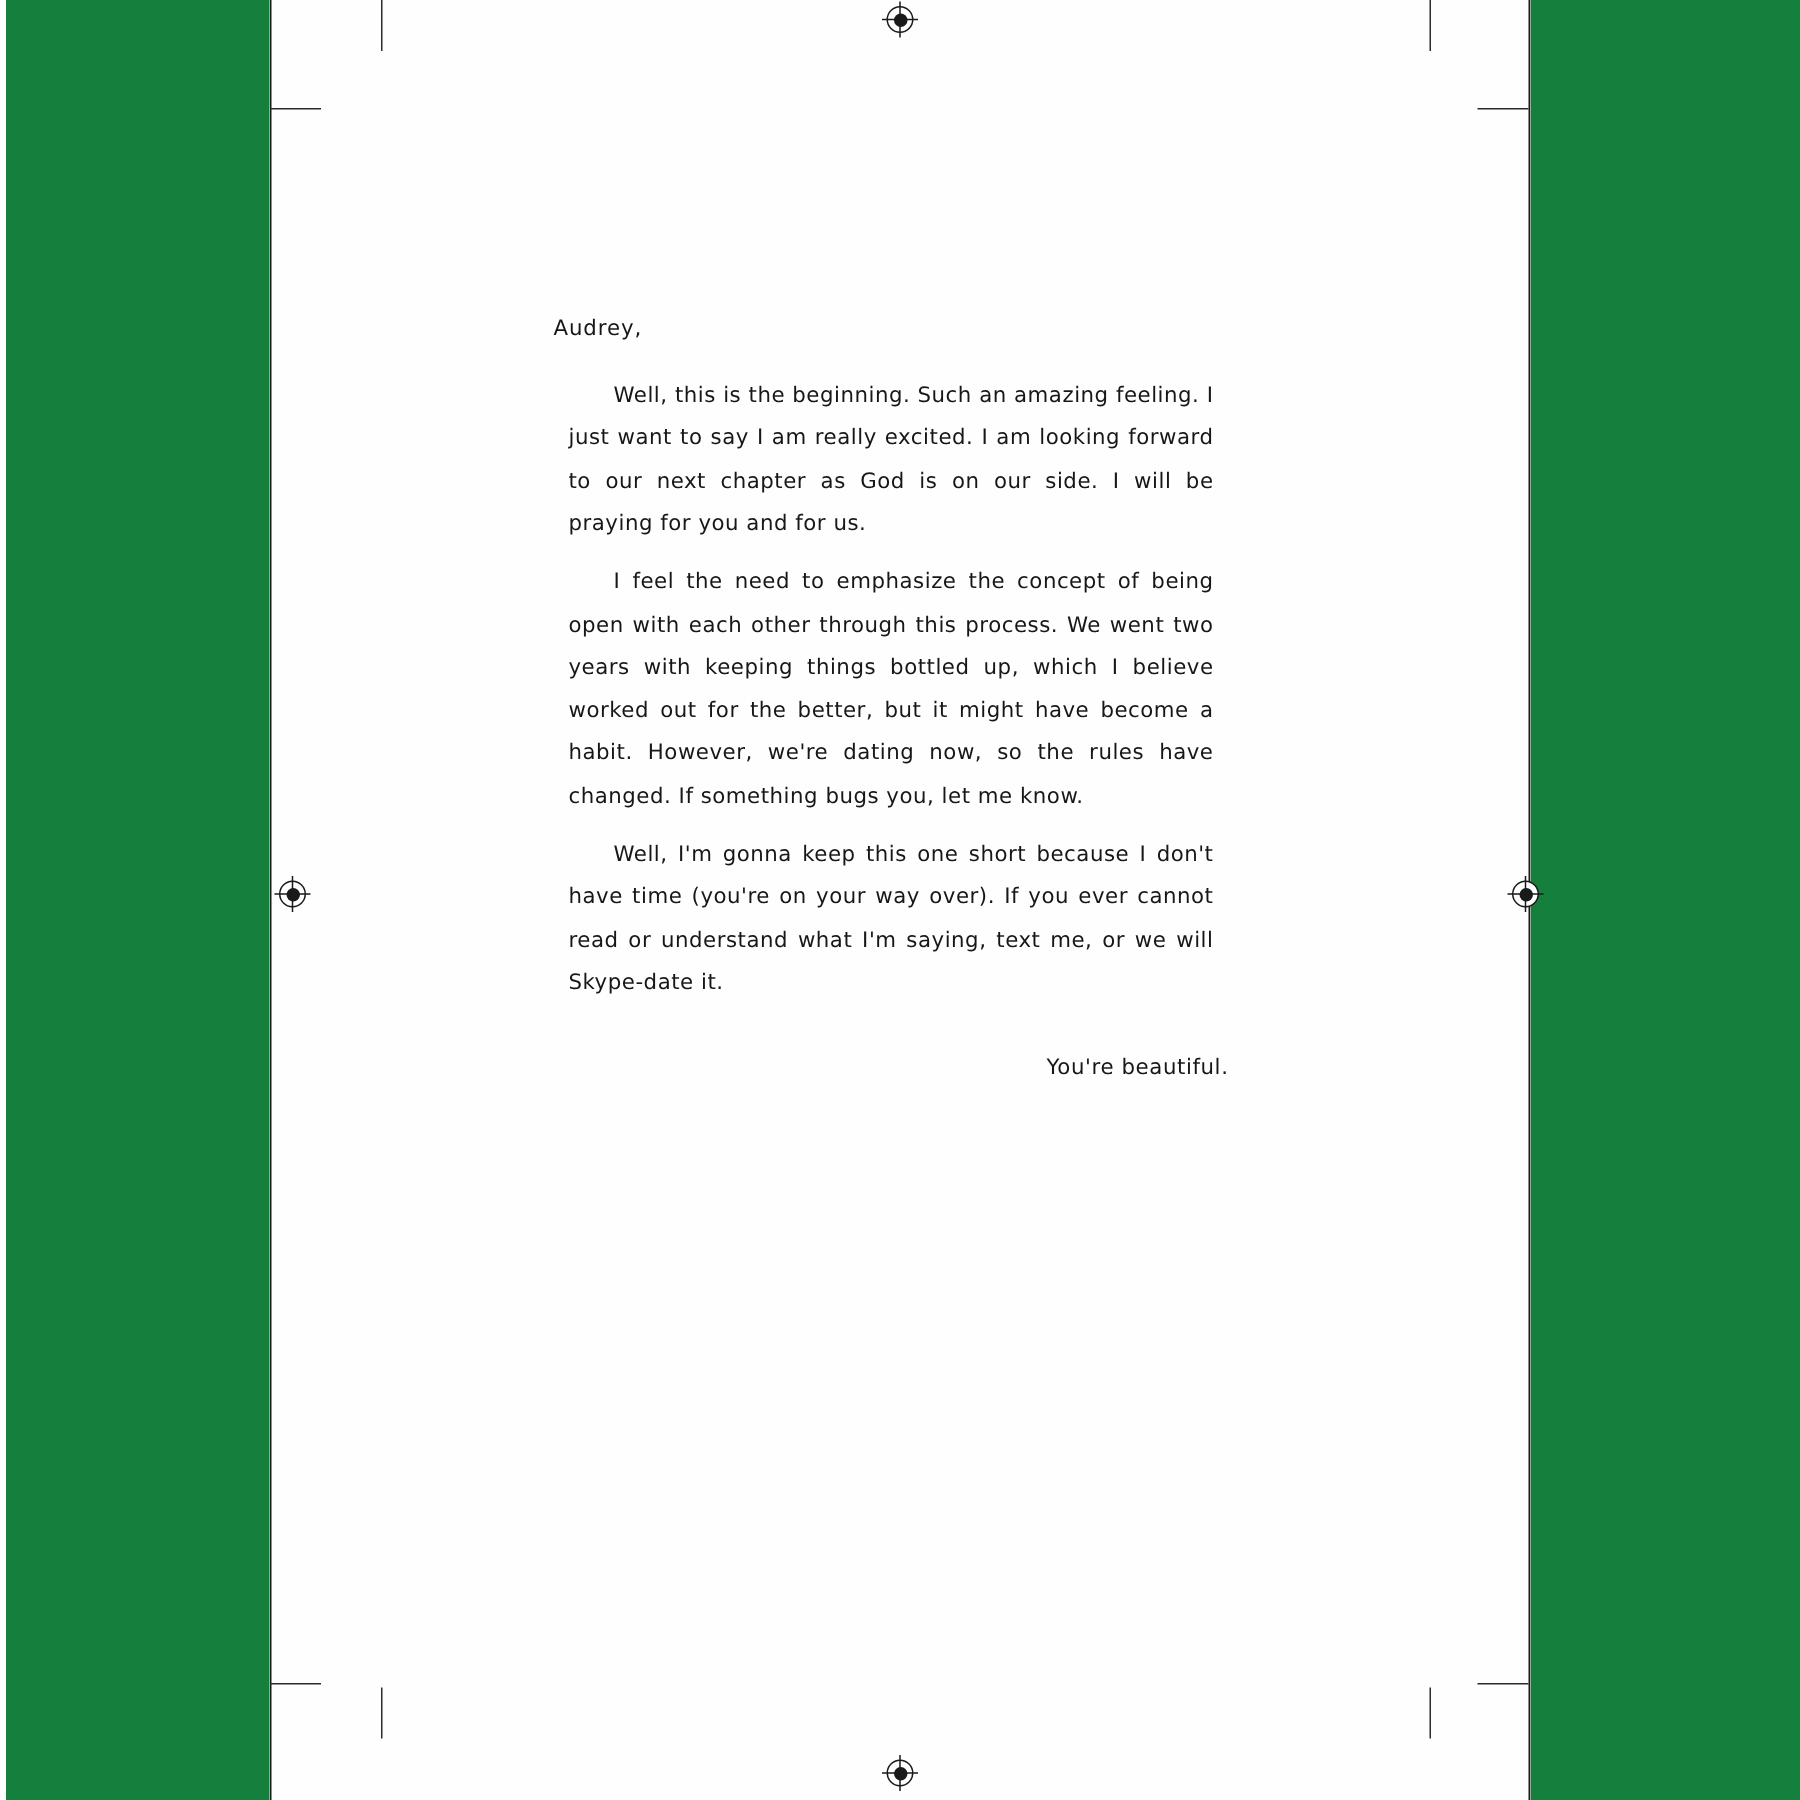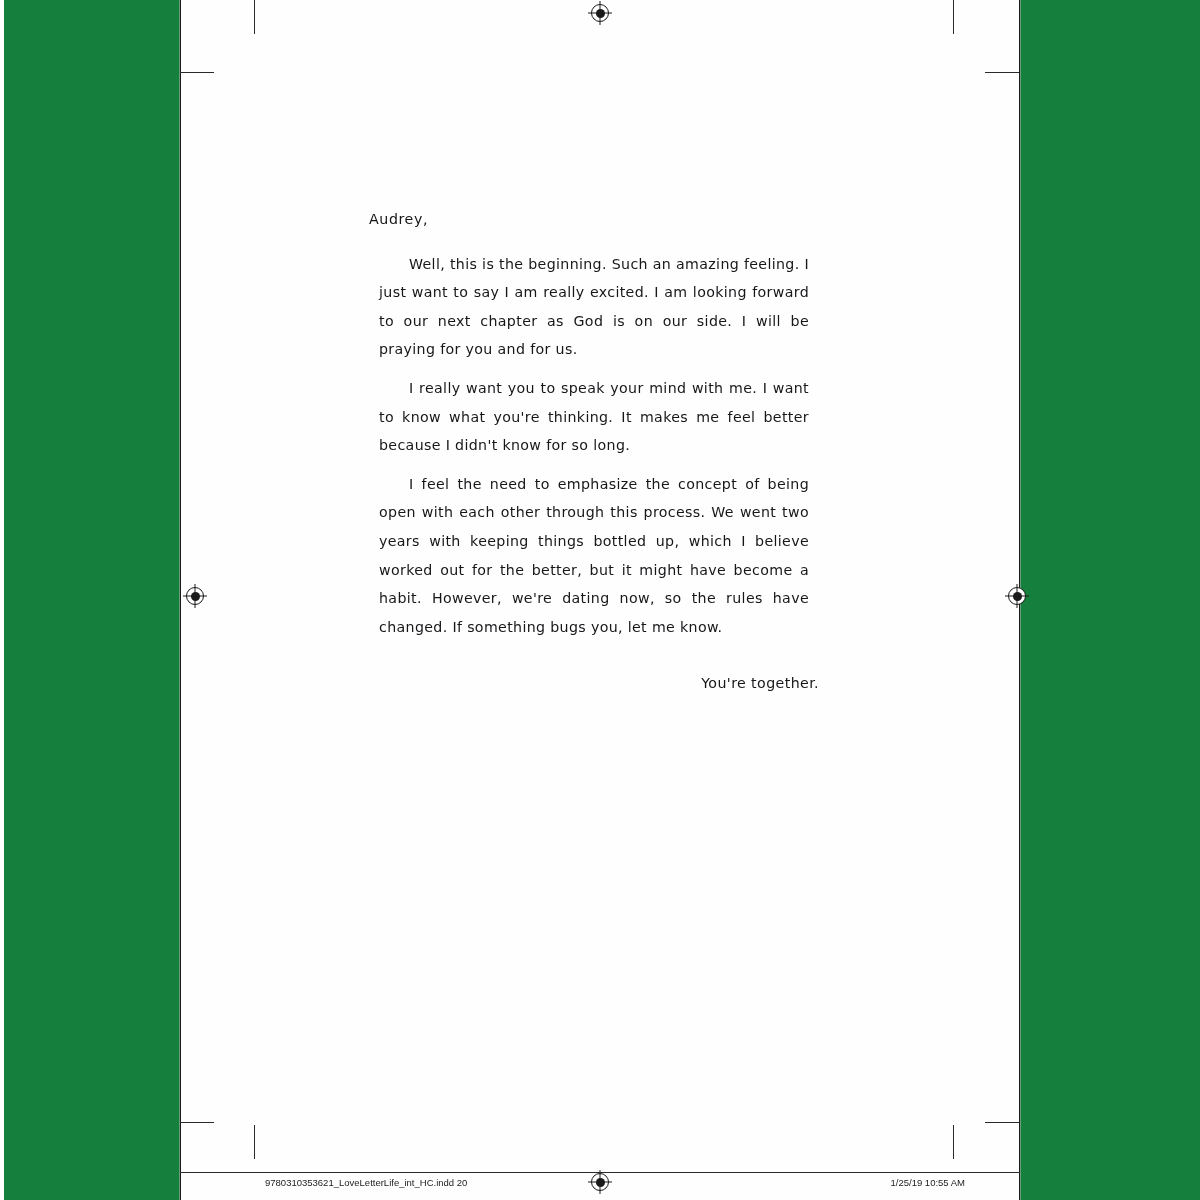--- a/index.html
+++ b/index.html
@@ -176,23 +176,19 @@
   <div class="reg-target" style="left:1004px; top:587px;">
     <span class="reg-core"></span>
   </div>
   <div class="reg-target" style="left:587px; top:1173px;">
     <span class="reg-core"></span>
   </div>
 
   <div id="letter">
     <p class="salutation">Audrey,</p>
     <p class="body-par">Well, this is the beginning. Such an amazing feeling. I just want to say I am really excited. I am looking forward to our next chapter as God is on our side. I will be praying for you and for us.</p>
-    <p class="body-par">I really want you to speak your mind with me. I want to know what you're thinking. It makes me feel better because I didn't know for so long.</p>
     <p class="body-par">I feel the need to emphasize the concept of being open with each other through this process. We went two years with keeping things bottled up, which I believe worked out for the better, but it might have become a habit. However, we're dating now, so the rules have changed. If something bugs you, let me know.</p>
-    <p class="closing">You're together.</p>
+    <p class="body-par">Well, I'm gonna keep this one short because I don't have time (you're on your way over). If you ever cannot read or understand what I'm saying, text me, or we will Skype-date it.</p>
+    <p class="closing">You're beautiful.</p>
   </div>
 
-  <div id="slug">
-    <span id="slug-filename">9780310353621_LoveLetterLife_int_HC.indd   20</span>
-    <span id="slug-timestamp">1/25/19   10:55 AM</span>
-  </div>
 
 </div>
 
 </body></html>

